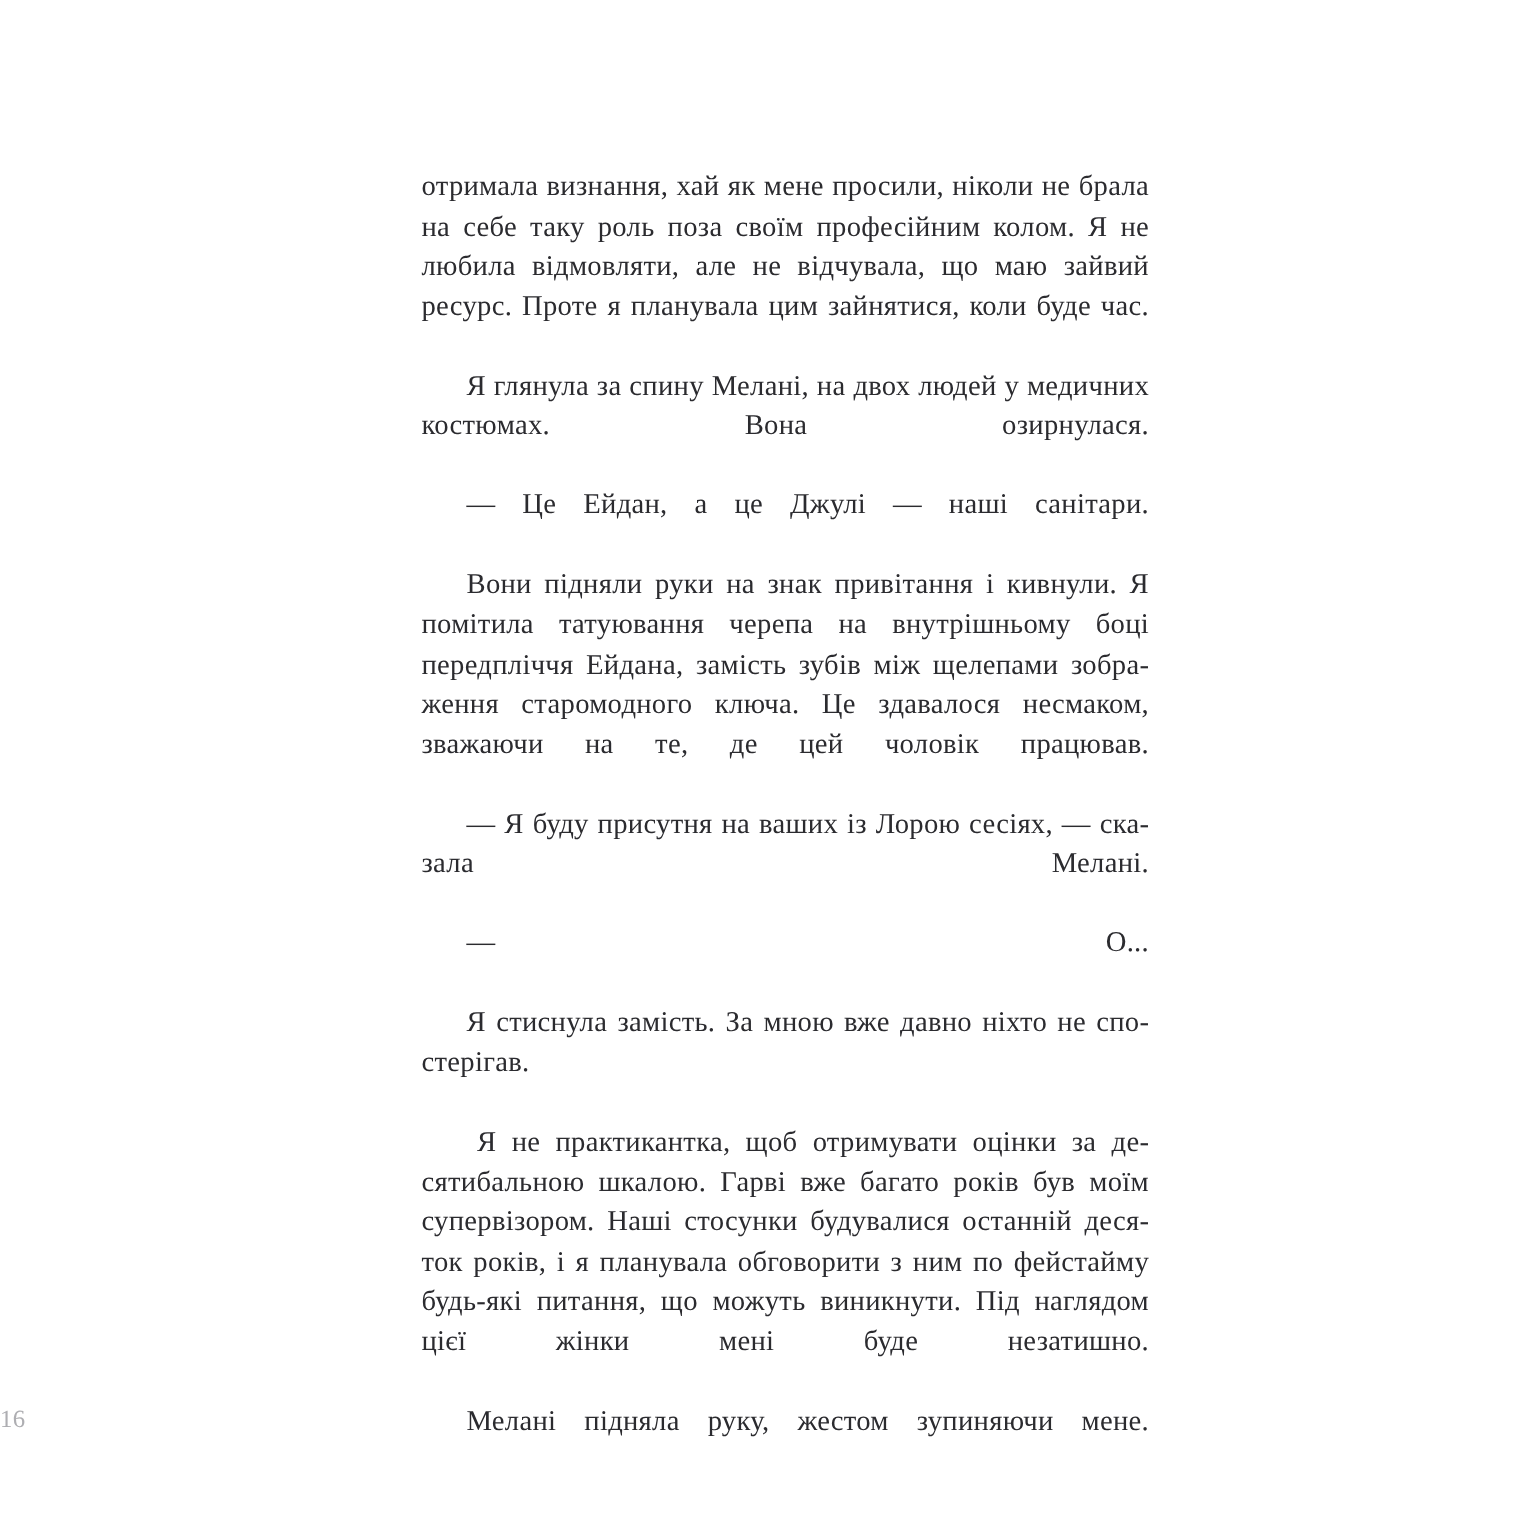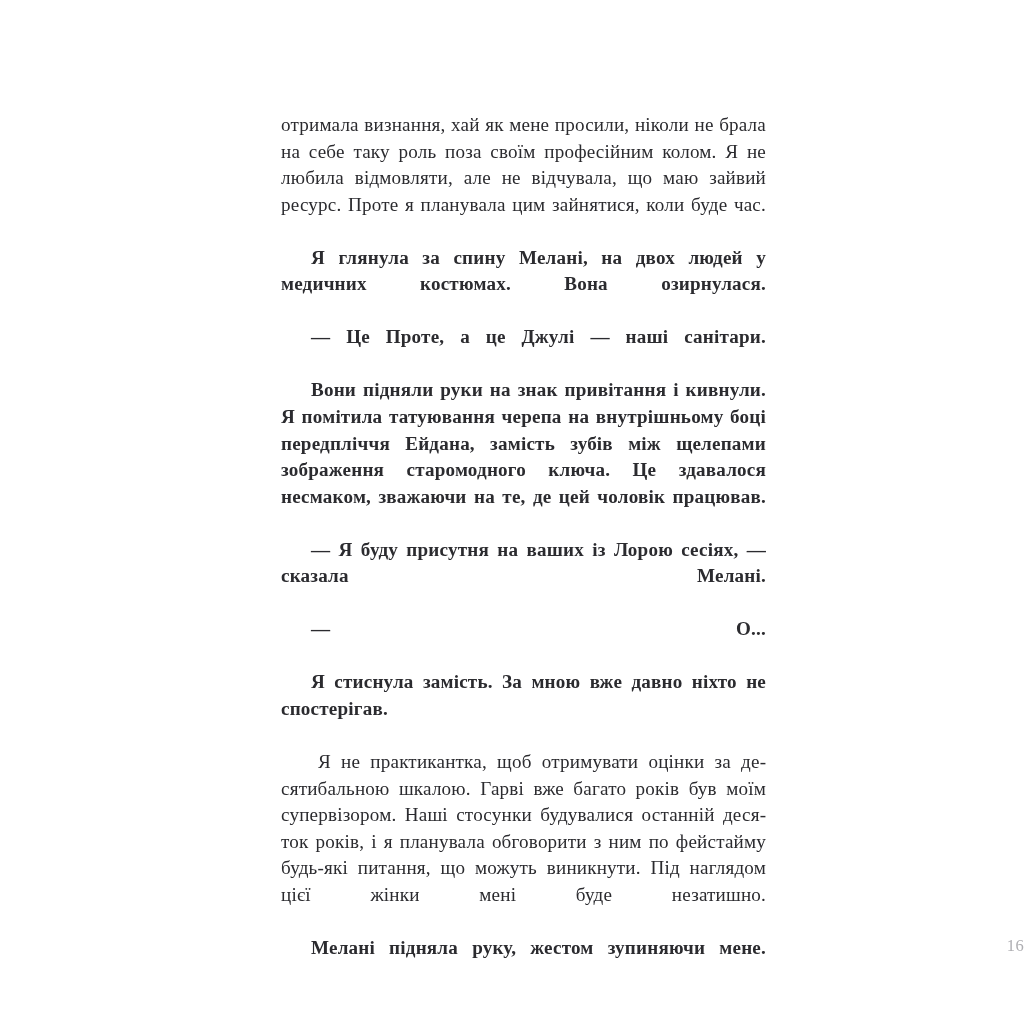--- a/index.html
+++ b/index.html
@@ -44,56 +44,55 @@
     hyphens: manual;
     -webkit-hyphens: manual;
   }
 
   
   .para.cont {
     text-indent: 0;
   }
   .para.indent {
     text-indent: 30px;
-    font-weight: bold;
   }
   .para.indent-wide {
     text-indent: 37px;
   }
 
   
   .para:after {
     content: "";
     display: inline-block;
     width: 100%;
   }
 
   .folio {
     position: absolute;
     left: 0;
     top: 936px;
     width: 1024px;
-    text-align: right;
+    text-align: left;
     font-size: 16.5px;
     line-height: 20px;
     color: #aeaeb2;
     font-family: "Liberation Serif", "DejaVu Serif", serif;
     letter-spacing: 0.02em;
   }
 </style>
 </head>
 <body>
 
 <div class="page">
 
   <div class="text-block">
 
     <p class="para cont">отримала визнання, хай як мене просили, ніколи не брала на себе таку роль поза своїм професійним колом. Я не любила відмовляти, але не відчувала, що маю зайвий ресурс. Проте я планувала цим зайнятися, коли буде час.</p>
     <p class="para indent">Я глянула за спину Мелані, на двох людей у медичних костюмах. Вона озирнулася.</p>
-    <p class="para indent">— Це Проте, а це Джулі — наші санітари.</p>
+    <p class="para indent">— Це Ейдан, а це Джулі — наші санітари.</p>
     <p class="para indent">Вони підняли руки на знак привітання і кивнули. Я помітила татуювання черепа на внутрішньому боці передпліччя Ейдана, замість зубів між щелепами зобра­ження старомодного ключа. Це здавалося несмаком, зважаючи на те, де цей чоловік працював.</p>
     <p class="para indent">— Я буду присутня на ваших із Лорою сесіях, — ска­зала Мелані.</p>
     <p class="para indent">— О...</p>
     <p class="para indent">Я стиснула замість. За мною вже давно ніхто не спо­стерігав.</p>
     <p class="para indent-wide">Я не практикантка, щоб отримувати оцінки за де­сятибальною шкалою. Гарві вже багато років був моїм супервізором. Наші стосунки будувалися останній деся­ток років, і я планувала обговорити з ним по фейстайму будь-які питання, що можуть виникнути. Під наглядом цієї жінки мені буде незатишно.</p>
     <p class="para indent">Мелані підняла руку, жестом зупиняючи мене.</p>
 
   </div>
 
   <div class="folio">16</div>

